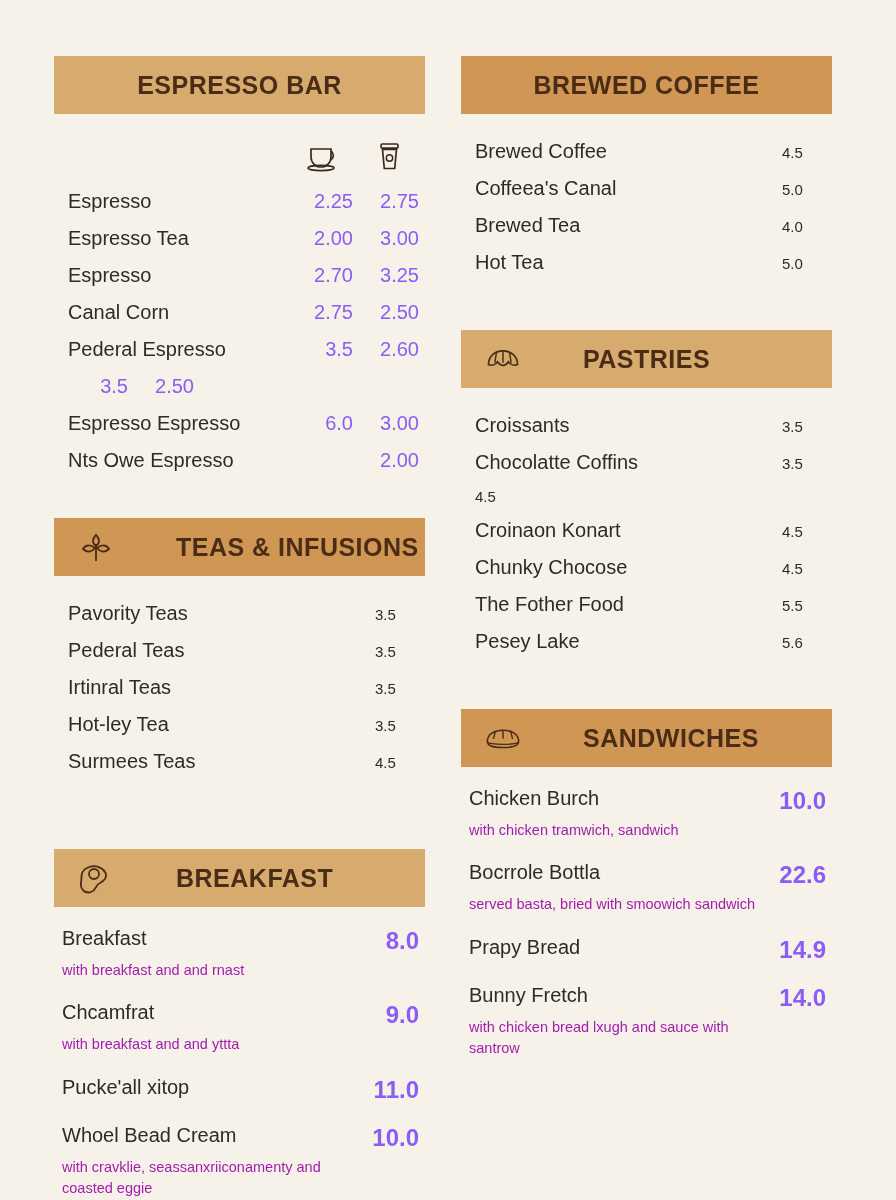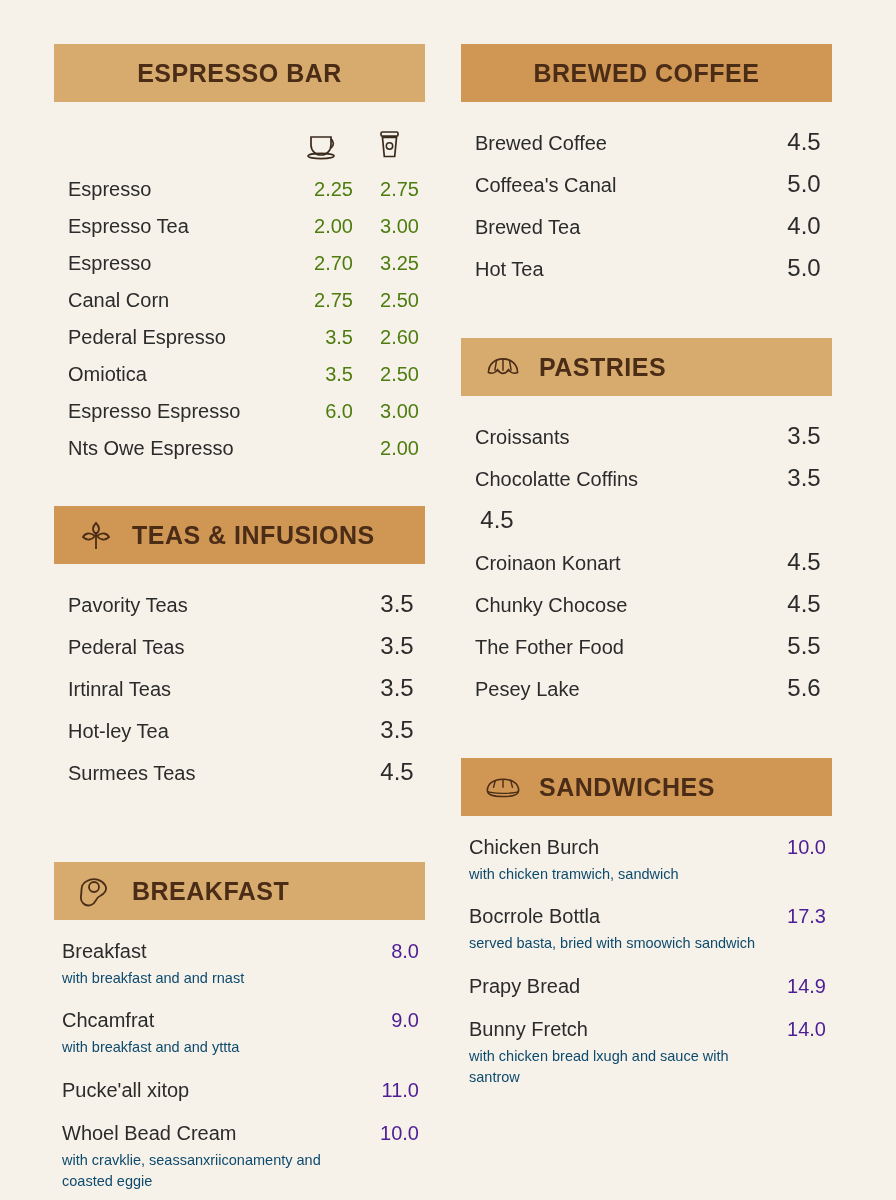--- a/index.html
+++ b/index.html
@@ -10,21 +10,21 @@
     background: #f7f2e9;
     font-family: "Liberation Sans", sans-serif;
     overflow: hidden;
   }
 
   .menu-page {
     position: relative;
     width: 896px;
     height: 1068px;
     background: #f7f2e9;
-    padding: 44px 51px 0 54px;
+    padding: 56px 51px 0 54px;
   }
 
   .columns {
     display: flex;
     gap: 36px;
     align-items: flex-start;
   }
   .col { width: 371px; flex: 0 0 371px; }
 
   
@@ -33,21 +33,21 @@
   .section-header {
     display: flex;
     align-items: center;
     height: 58px;
     padding: 0 16px;
   }
   .section-header.tint-light { background: #d6ab6d; }
   .section-header.tint-dark  { background: #cf9654; }
 
   .section-header.center { justify-content: center; }
-  .section-header.lead   { justify-content: flex-start; padding-left: 22px; }
+  .section-header.lead   { justify-content: flex-start; padding-left: 22px; gap: 44px; }
 
   .section-title {
     font-size: 25px;
     font-weight: bold;
     letter-spacing: 0.5px;
     color: #4a2c17;
     white-space: nowrap;
   }
 
   .header-icon {
@@ -72,33 +72,33 @@
     margin-bottom: 14px;
   }
   .item-name {
     flex: 1 1 auto;
     font-size: 20px;
     color: #2b2b2b;
     white-space: nowrap;
   }
   .item-price {
     flex: 0 0 auto;
-    font-size: 24px;
+    font-size: 15px;
     color: #2b2b2b;
-    text-align: center;
+    text-align: left;
     min-width: 44px;
   }
 
   
   .dual .item-name { flex: 1 1 auto; }
   .price-cell {
     flex: 0 0 60px;
     text-align: right;
     font-size: 20px;
-    color: #4d7c0f;
+    color: #8b5cf6;
   }
   .price-cell.second { margin-left: 6px; }
 
   .price-head-row {
     display: flex;
     align-items: flex-end;
     padding: 0 6px 0 14px;
     margin-bottom: 16px;
   }
   .price-head-spacer { flex: 1 1 auto; }
@@ -117,29 +117,30 @@
     align-items: flex-start;
   }
   .desc-name {
     flex: 1 1 auto;
     font-size: 20px;
     color: #2b2b2b;
     white-space: nowrap;
   }
   .desc-price {
     flex: 0 0 auto;
-    font-size: 20px;
-    color: #4c1d95;
+    font-size: 24px;
+    color: #8b5cf6;
     text-align: right;
+    font-weight: bold;
   }
   .desc-text {
     margin-top: 5px;
     font-size: 14.5px;
     line-height: 1.48;
-    color: #0c4a6e;
+    color: #a21caf;
     max-width: 300px;
   }
 
   .gap-lg { height: 42px; }
   .gap-md { height: 32px; }
   .gap-xl { height: 62px; }
 </style>
 </head>
 <body>
 
@@ -191,21 +192,20 @@
             <span class="item-name">Canal Corn</span>
             <span class="price-cell">2.75</span>
             <span class="price-cell second">2.50</span>
           </div>
           <div class="item-row dual">
             <span class="item-name">Pederal Espresso</span>
             <span class="price-cell">3.5</span>
             <span class="price-cell second">2.60</span>
           </div>
           <div class="item-row dual">
-            <span class="item-name">Omiotica</span>
             <span class="price-cell">3.5</span>
             <span class="price-cell second">2.50</span>
           </div>
           <div class="item-row dual">
             <span class="item-name">Espresso Espresso</span>
             <span class="price-cell">6.0</span>
             <span class="price-cell second">3.00</span>
           </div>
           <div class="item-row dual">
             <span class="item-name">Nts Owe Espresso</span>
@@ -389,21 +389,21 @@
           <div class="desc-item">
             <div class="desc-head">
               <span class="desc-name">Chicken Burch</span>
               <span class="desc-price">10.0</span>
             </div>
             <div class="desc-text">with chicken tramwich, sandwich</div>
           </div>
           <div class="desc-item">
             <div class="desc-head">
               <span class="desc-name">Bocrrole Bottla</span>
-              <span class="desc-price">17.3</span>
+              <span class="desc-price">22.6</span>
             </div>
             <div class="desc-text">served basta, bried with smoowich sandwich</div>
           </div>
           <div class="desc-item">
             <div class="desc-head">
               <span class="desc-name">Prapy Bread</span>
               <span class="desc-price">14.9</span>
             </div>
           </div>
           <div class="desc-item">

